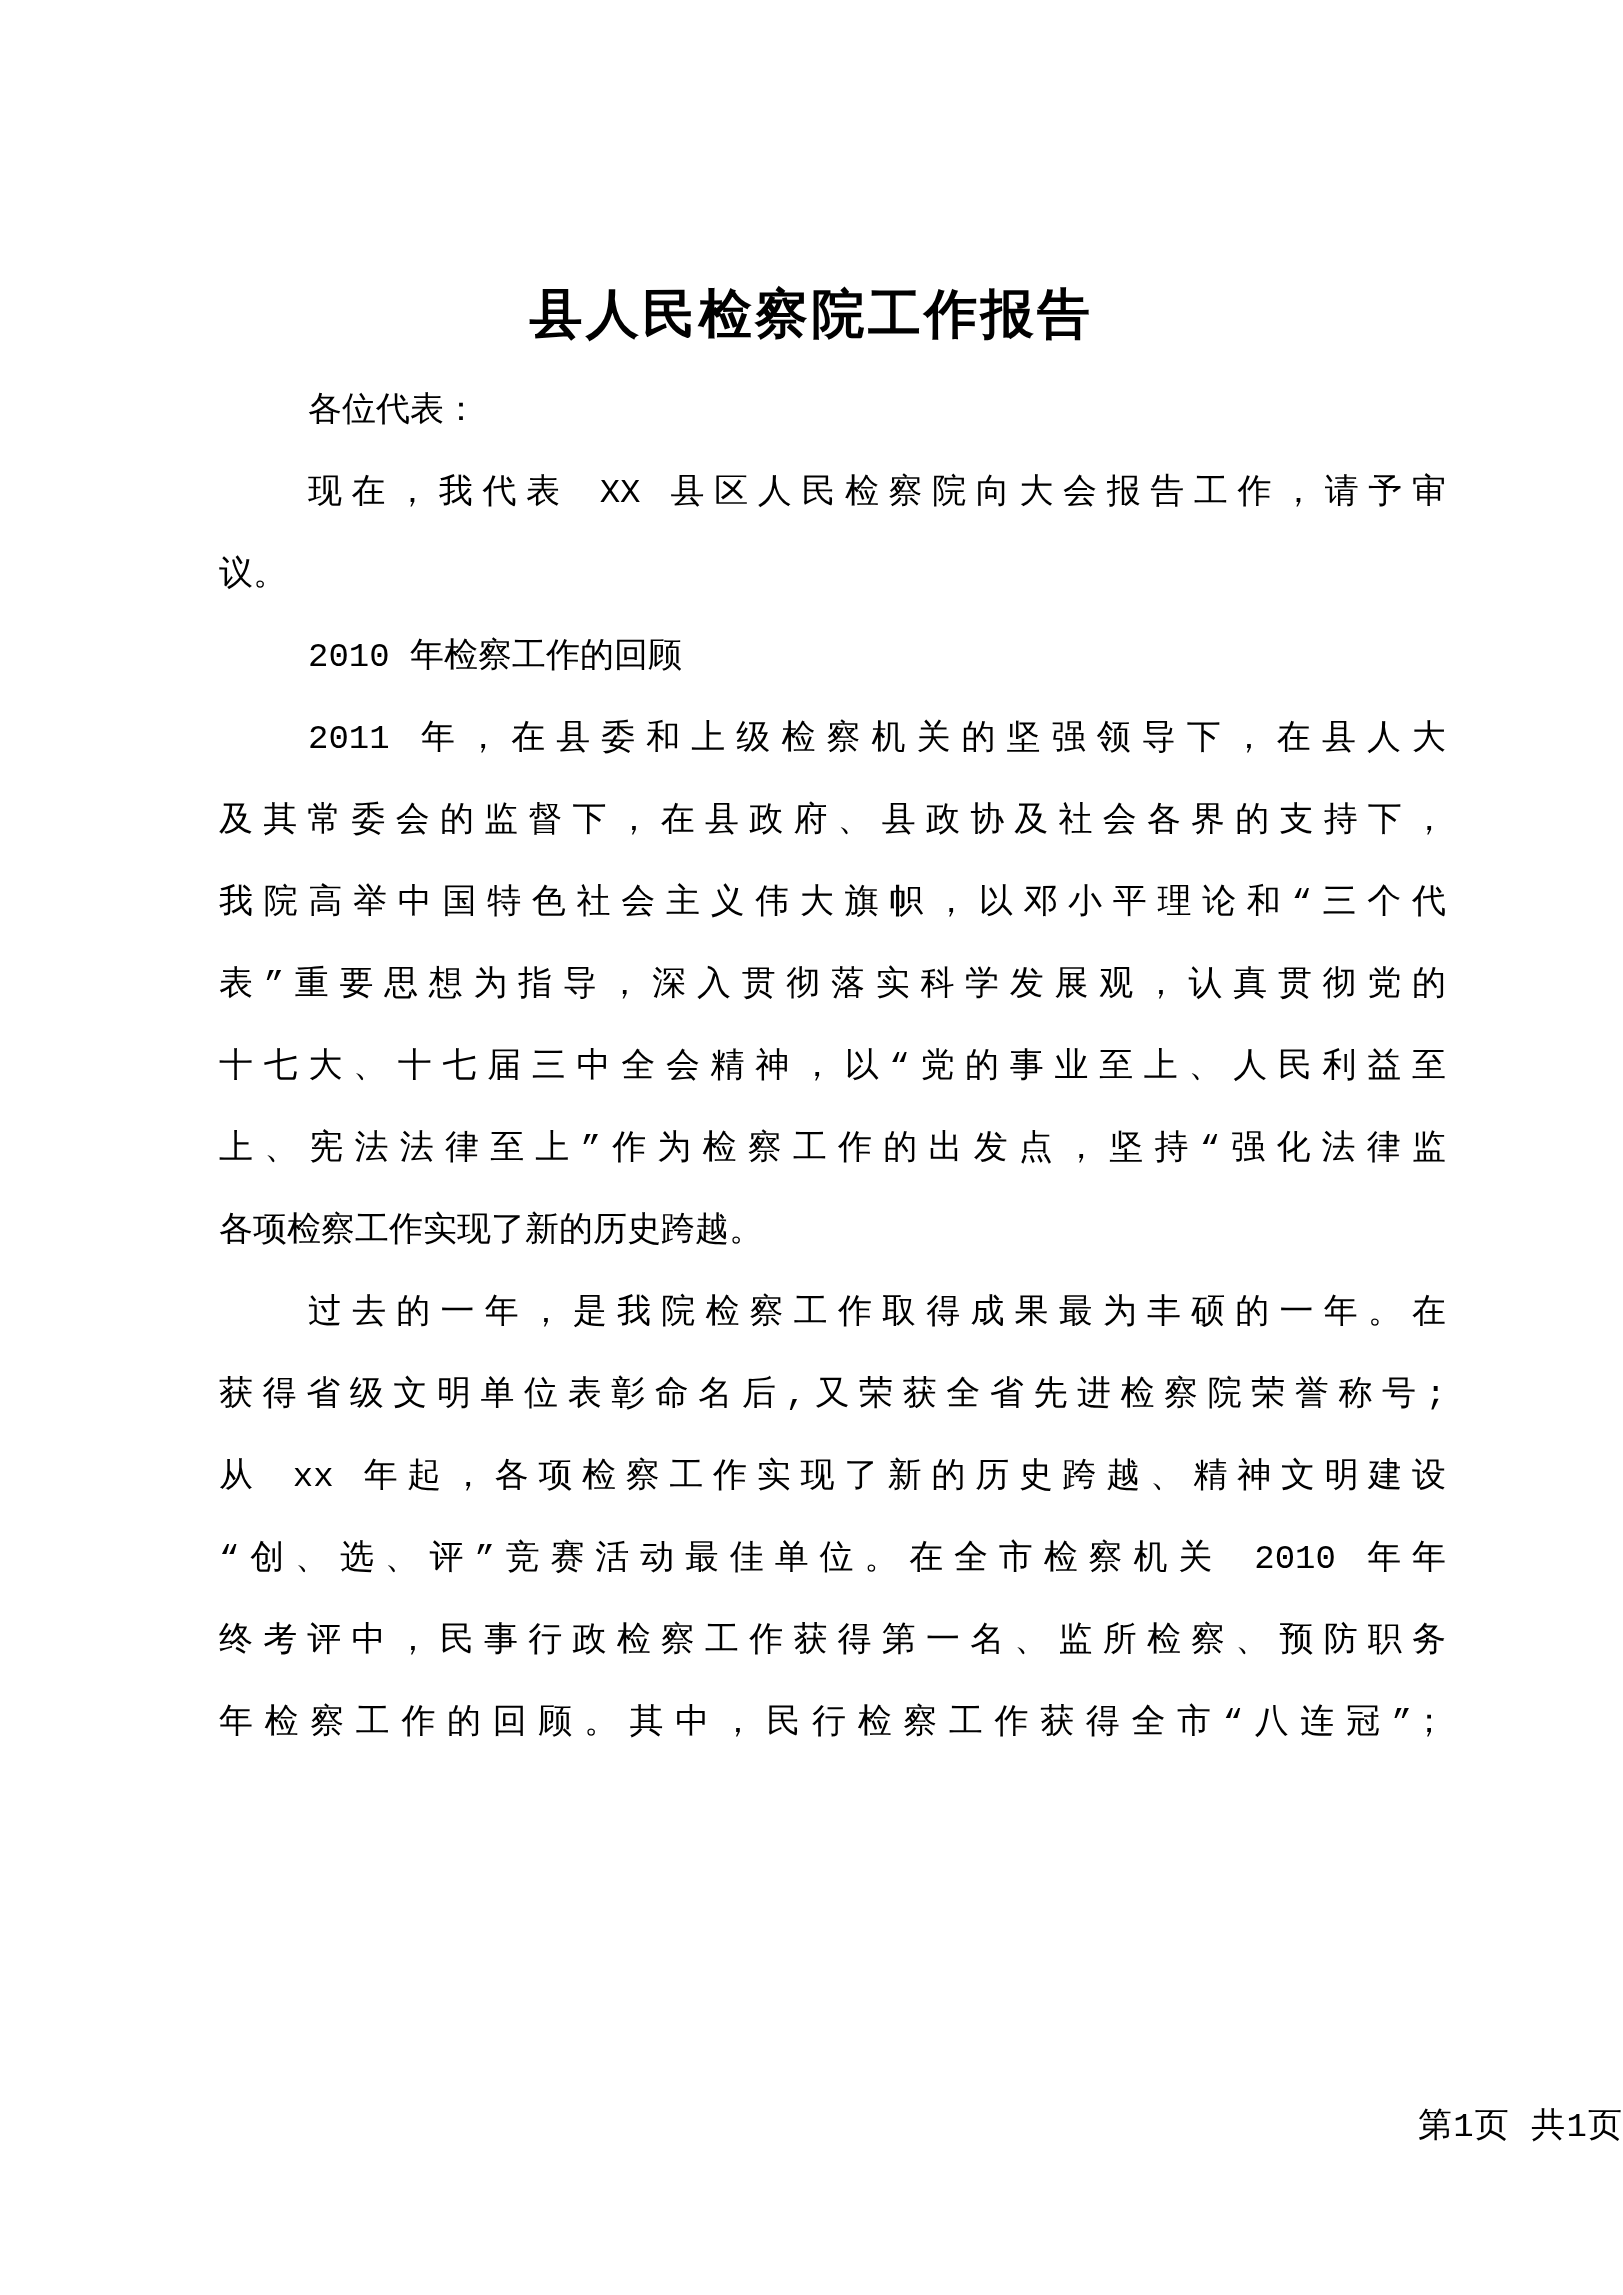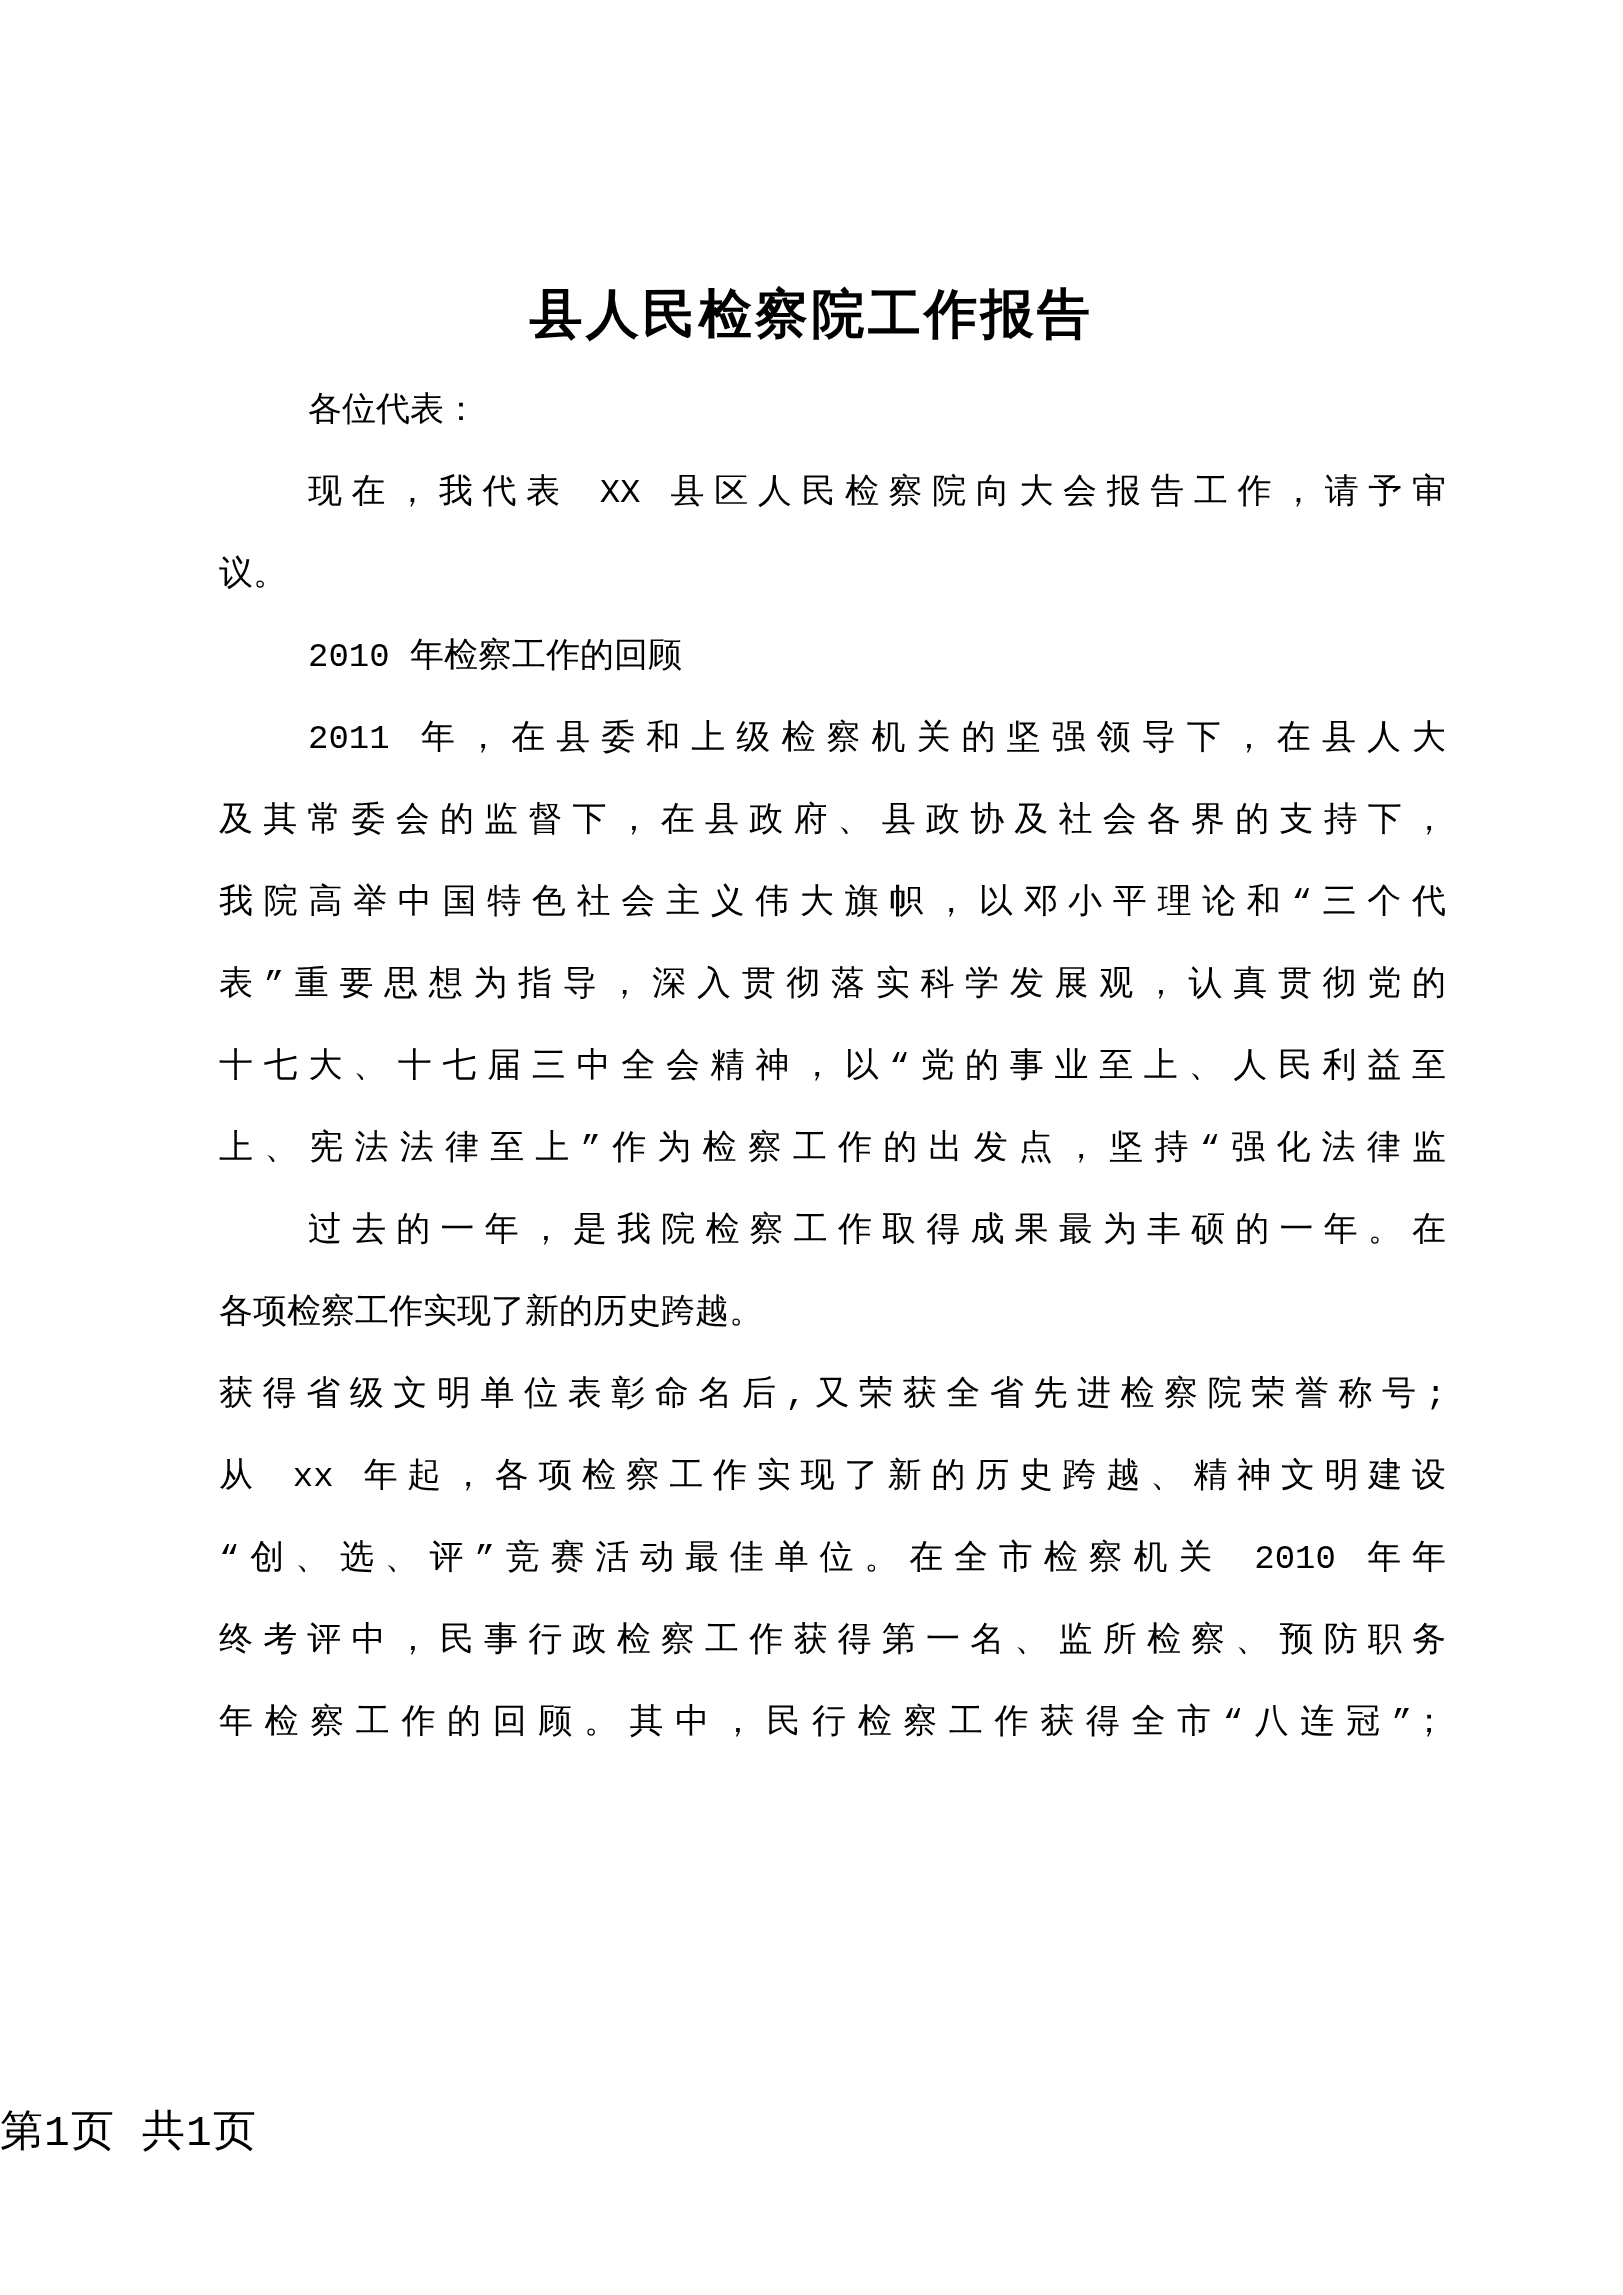--- a/index.html
+++ b/index.html
@@ -47,22 +47,22 @@
   }
   .line.justify {
     text-align: justify;
     text-align-last: justify;
   }
   .doc-footer {
     position: absolute;
     top: 2104px;
     left: 0;
     width: 100%;
-    text-align: left;
-    font-size: 43px;
+    text-align: right;
+    font-size: 34px;
     line-height: 1.4;
     letter-spacing: 1.1px;
   }
 </style>
 </head>
 <body>
 
 <div class="page">
   <div class="doc-title">县人民检察院工作报告</div>
 
@@ -70,22 +70,22 @@
       <div class="line indent">各位代表：</div>
       <div class="line indent justify">现在，我代表 XX 县区人民检察院向大会报告工作，请予审</div>
       <div class="line">议。</div>
       <div class="line indent">2010 年检察工作的回顾</div>
       <div class="line indent justify">2011 年，在县委和上级检察机关的坚强领导下，在县人大</div>
       <div class="line justify">及其常委会的监督下，在县政府、县政协及社会各界的支持下，</div>
       <div class="line justify">我院高举中国特色社会主义伟大旗帜，以邓小平理论和“三个代</div>
       <div class="line justify">表”重要思想为指导，深入贯彻落实科学发展观，认真贯彻党的</div>
       <div class="line justify">十七大、十七届三中全会精神，以“党的事业至上、人民利益至</div>
       <div class="line justify">上、宪法法律至上”作为检察工作的出发点，坚持“强化法律监</div>
+      <div class="line">各项检察工作实现了新的历史跨越。</div>
       <div class="line indent justify">过去的一年，是我院检察工作取得成果最为丰硕的一年。在</div>
-      <div class="line">各项检察工作实现了新的历史跨越。</div>
       <div class="line justify">获得省级文明单位表彰命名后,又荣获全省先进检察院荣誉称号;</div>
       <div class="line justify">从 xx 年起，各项检察工作实现了新的历史跨越、精神文明建设</div>
       <div class="line justify">“创、选、评”竞赛活动最佳单位。在全市检察机关 2010 年年</div>
       <div class="line justify">终考评中，民事行政检察工作获得第一名、监所检察、预防职务</div>
       <div class="line justify">年检察工作的回顾。其中，民行检察工作获得全市“八连冠”；</div>
     </div>
 
   <div class="doc-footer">第1页 共1页</div>
 </div>
 

